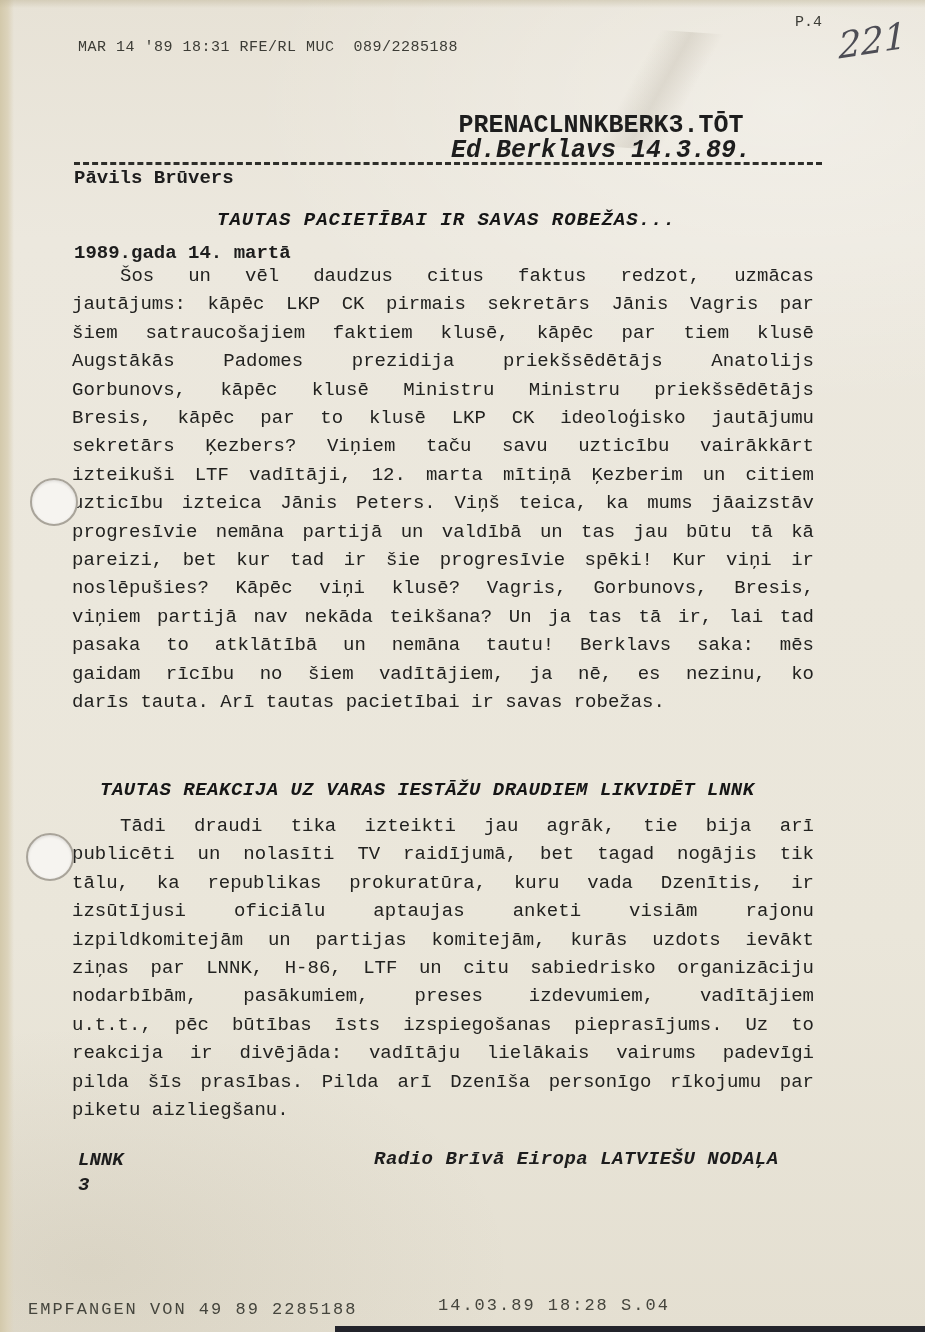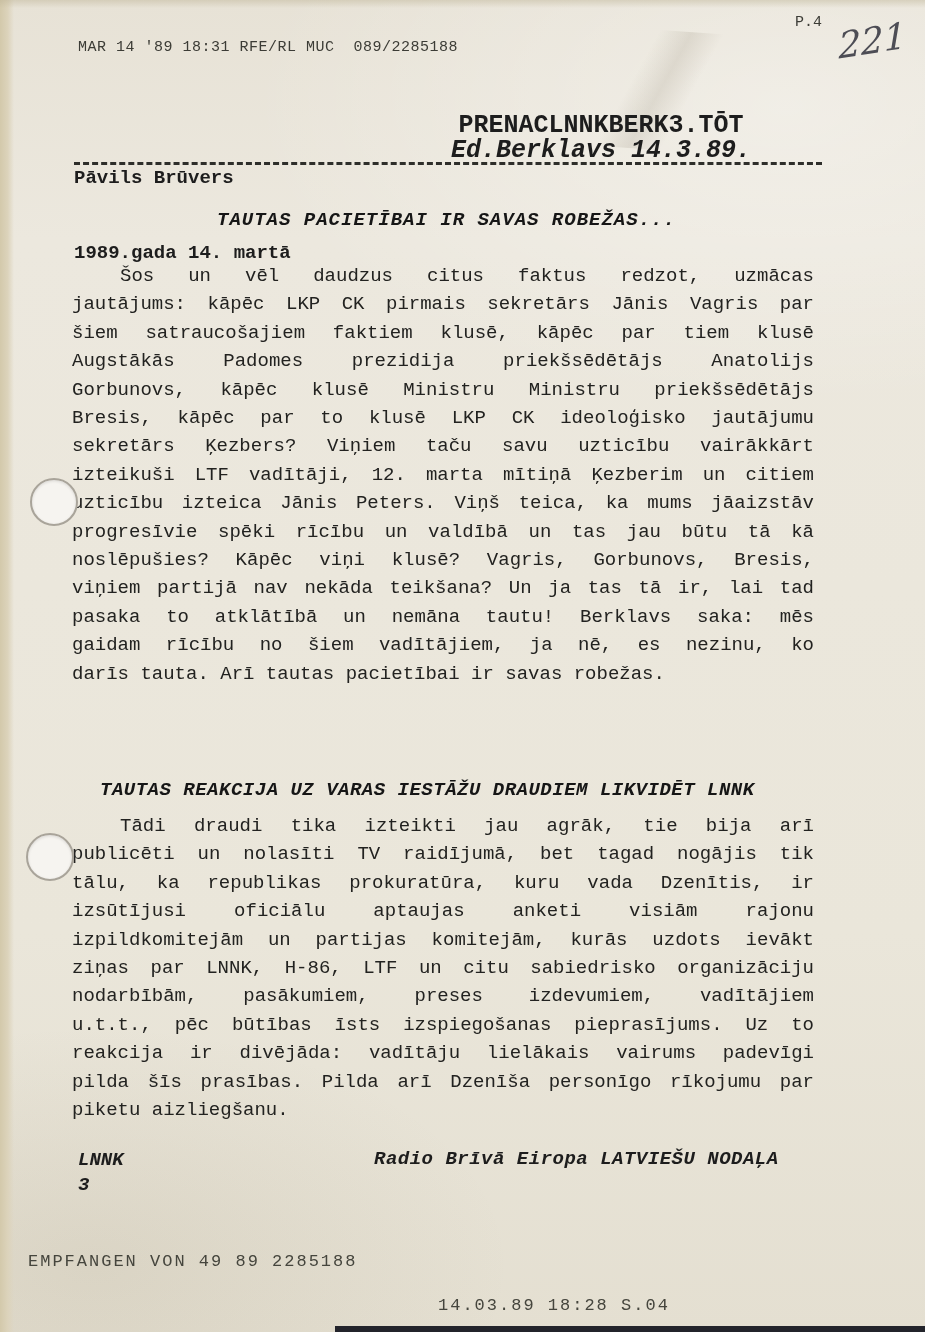--- a/index.html
+++ b/index.html
@@ -100,21 +100,21 @@
     font-weight:bold; font-style:italic; font-size:19px; line-height:25px;
     color:#1d1d1d;
   }
   .sig-right {
     position:absolute; left:374px; top:1148px;
     font-weight:bold; font-style:italic; font-size:19px; letter-spacing:0.5px;
     color:#1d1d1d;
   }
 
   .fax-footer-left {
-    position:absolute; left:28px; top:1252px;
+    position:absolute; left:28px; top:1300px;
     font-size:17px; letter-spacing:2px; color:#45453d;
   }
   .fax-footer-right {
     position:absolute; left:438px; top:1296px;
     font-size:17px; letter-spacing:2px; color:#45453d;
   }
   .bottom-strip {
     position:absolute; left:335px; top:1326px; width:590px; height:6px;
     background:#23242b;
   }
@@ -149,21 +149,22 @@
   <div class="para para1">
       <div class="tline first">Šos un vēl daudzus citus faktus redzot, uzmācas</div>
       <div class="tline">jautājums: kāpēc LKP CK pirmais sekretārs Jānis Vagris par</div>
       <div class="tline">šiem satraucošajiem faktiem klusē, kāpēc par tiem klusē</div>
       <div class="tline">Augstākās Padomes prezidija priekšsēdētājs Anatolijs</div>
       <div class="tline">Gorbunovs, kāpēc klusē Ministru Ministru priekšsēdētājs</div>
       <div class="tline">Bresis, kāpēc par to klusē LKP CK ideoloģisko jautājumu</div>
       <div class="tline">sekretārs Ķezbers? Viņiem taču savu uzticību vairākkārt</div>
       <div class="tline">izteikuši LTF vadītāji, 12. marta mītiņā Ķezberim un citiem</div>
       <div class="tline">uzticību izteica Jānis Peters. Viņš teica, ka mums jāaizstāv</div>
-      <div class="tline">progresīvie spēki rīcību un valdībā un tas jau būtu tā kā</div>
+      <div class="tline">progresīvie nemāna partijā un valdībā un tas jau būtu tā kā</div>
+      <div class="tline">pareizi, bet kur tad ir šie progresīvie spēki! Kur viņi ir</div>
       <div class="tline">noslēpušies? Kāpēc viņi klusē? Vagris, Gorbunovs, Bresis,</div>
       <div class="tline">viņiem partijā nav nekāda teikšana? Un ja tas tā ir, lai tad</div>
       <div class="tline">pasaka to atklātībā un nemāna tautu! Berklavs saka: mēs</div>
       <div class="tline">gaidam rīcību no šiem vadītājiem, ja nē, es nezinu, ko</div>
       <div class="tline last">darīs tauta. Arī tautas pacietībai ir savas robežas.</div>
     </div>
 
   <div class="section-title">TAUTAS REAKCIJA UZ VARAS IESTĀŽU DRAUDIEM LIKVIDĒT LNNK</div>
 
   <div class="para para2">

